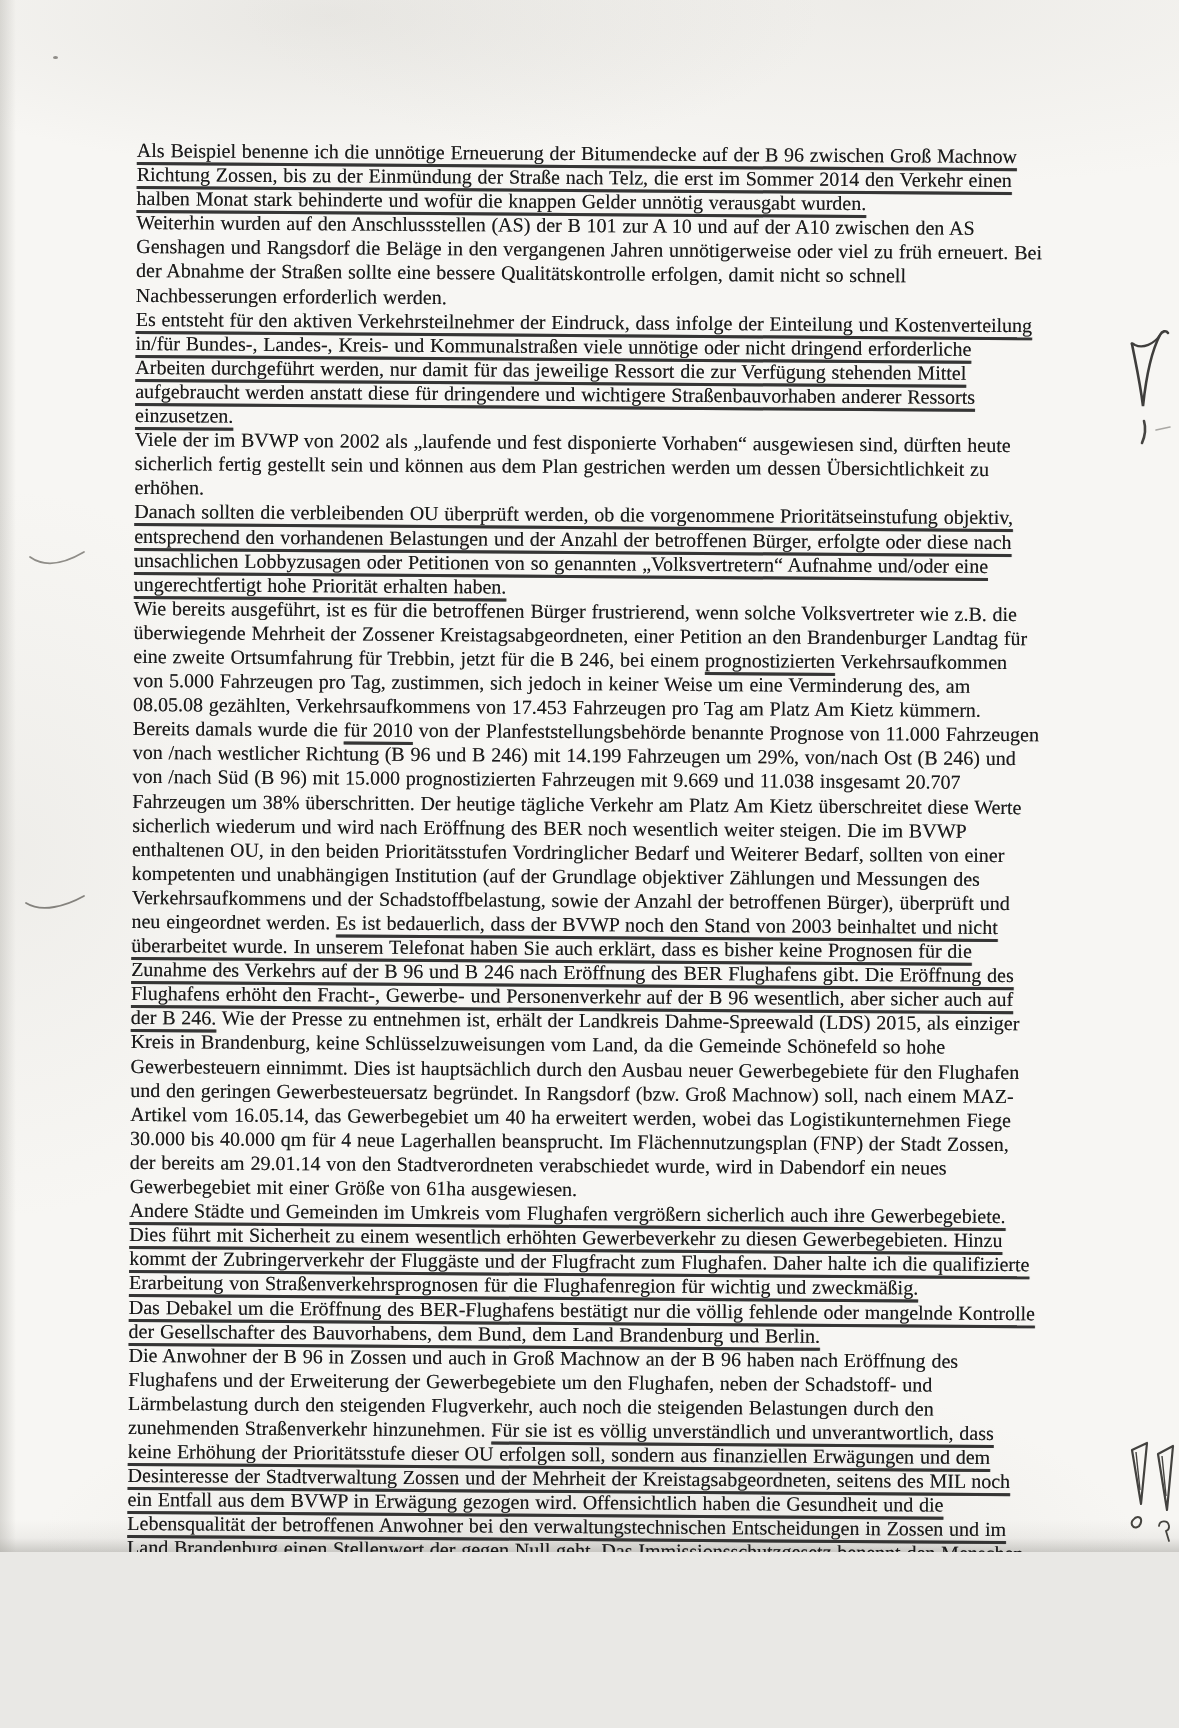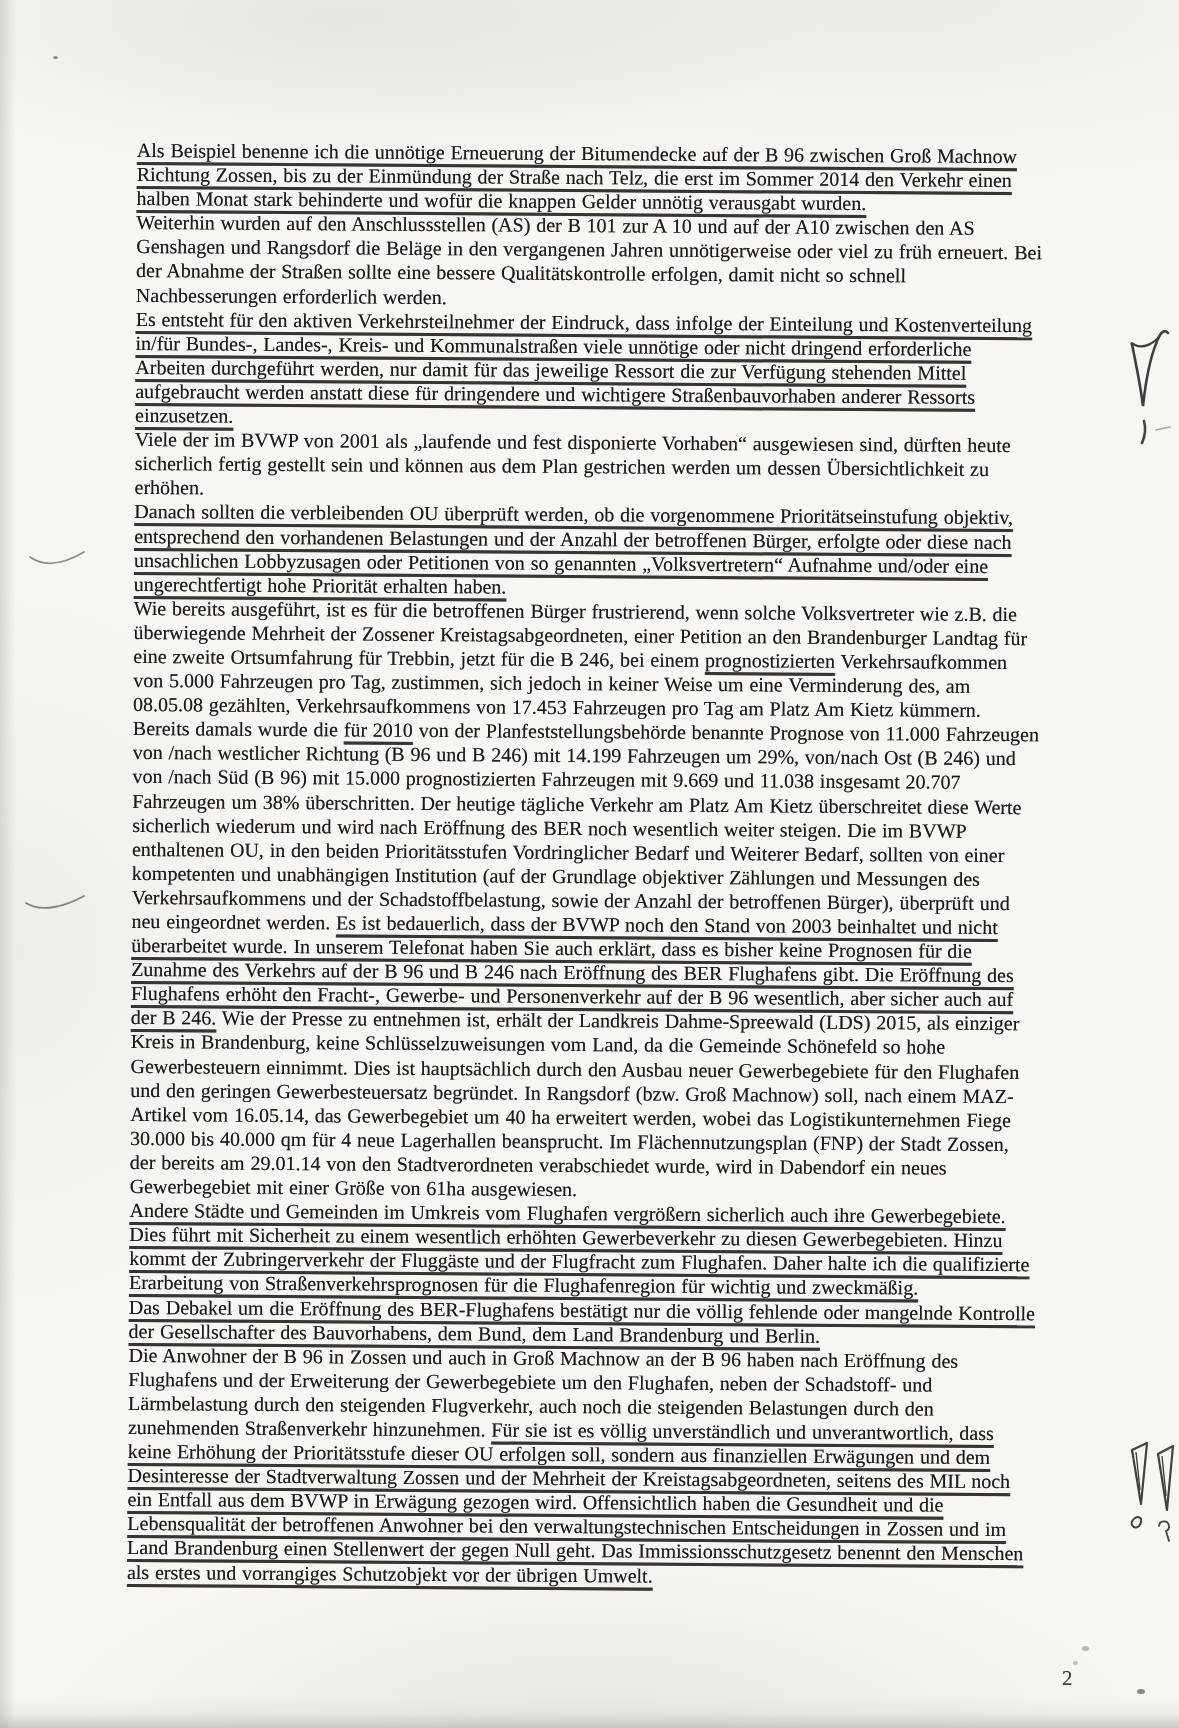--- a/index.html
+++ b/index.html
@@ -1,18 +1,18 @@
 <!DOCTYPE html>
 <html><head>
 <meta charset="utf-8">
 <style>
   html,body{margin:0;padding:0;background:#e9e8e5;}
   .page{
     position:relative;
-    width:1179px;height:1728px;
+    width:1179px;height:1552px;
     margin:0 auto;
     background:#f7f6f3;
     overflow:hidden;
     font-family:"Liberation Serif","DejaVu Serif",serif;
   }
   
   .shading{
     position:absolute;inset:0;pointer-events:none;
     background:
       radial-gradient(ellipse 700px 220px at 28% 1%, rgba(198,196,190,0.30), transparent 70%),
@@ -53,21 +53,21 @@
 <body>
 
 <div class="page">
 
   <div class="shading"></div>
 
   <div class="textblock">
       <p><span class="u">Als Beispiel benenne ich die unnötige Erneuerung der Bitumendecke auf der B 96 zwischen Groß Machnow Richtung Zossen, bis zu der Einmündung der Straße nach Telz, die erst im Sommer 2014 den Verkehr einen halben Monat stark behinderte und wofür die knappen Gelder unnötig verausgabt wurden.</span></p>
       <p><span>Weiterhin wurden auf den Anschlussstellen (AS) der B 101 zur A 10 und auf der A10 zwischen den AS Genshagen und Rangsdorf die Beläge in den vergangenen Jahren unnötigerweise oder viel zu früh erneuert. Bei der Abnahme der Straßen sollte eine bessere Qualitätskontrolle erfolgen, damit nicht so schnell Nachbesserungen erforderlich werden.</span></p>
       <p><span class="u">Es entsteht für den aktiven Verkehrsteilnehmer der Eindruck, dass infolge der Einteilung und Kostenverteilung in/für Bundes-, Landes-, Kreis- und Kommunalstraßen viele unnötige oder nicht dringend erforderliche Arbeiten durchgeführt werden, nur damit für das jeweilige Ressort die zur Verfügung stehenden Mittel aufgebraucht werden anstatt diese für dringendere und wichtigere Straßenbauvorhaben anderer Ressorts einzusetzen.</span></p>
-      <p><span>Viele der im BVWP von 2001 als „laufende und fest disponierte Vorhaben“ ausgewiesen sind, dürften heute sicherlich fertig gestellt sein und können aus dem Plan gestrichen werden um dessen Übersichtlichkeit zu erhöhen.</span></p>
+      <p><span>Viele der im BVWP von 2002 als „laufende und fest disponierte Vorhaben“ ausgewiesen sind, dürften heute sicherlich fertig gestellt sein und können aus dem Plan gestrichen werden um dessen Übersichtlichkeit zu erhöhen.</span></p>
       <p><span class="u">Danach sollten die verbleibenden OU überprüft werden, ob die vorgenommene Prioritätseinstufung objektiv, entsprechend den vorhandenen Belastungen und der Anzahl der betroffenen Bürger, erfolgte oder diese nach unsachlichen Lobbyzusagen oder Petitionen von so genannten „Volksvertretern“ Aufnahme und/oder eine ungerechtfertigt hohe Priorität erhalten haben.</span></p>
       <p><span>Wie bereits ausgeführt, ist es für die betroffenen Bürger frustrierend, wenn solche Volksvertreter wie z.B. die überwiegende Mehrheit der Zossener Kreistagsabgeordneten, einer Petition an den Brandenburger Landtag für eine zweite Ortsumfahrung für Trebbin, jetzt für die B 246, bei einem </span><span class="u">prognostizierten</span><span> Verkehrsaufkommen von 5.000 Fahrzeugen pro Tag, zustimmen, sich jedoch in keiner Weise um eine Verminderung des, am 08.05.08 gezählten, Verkehrsaufkommens von 17.453 Fahrzeugen pro Tag am Platz Am Kietz kümmern. Bereits damals wurde die </span><span class="u">für 2010</span><span> von der Planfeststellungsbehörde benannte Prognose von 11.000 Fahrzeugen von /nach westlicher Richtung (B 96 und B 246) mit 14.199 Fahrzeugen um 29%, von/nach Ost (B 246) und von /nach Süd (B 96) mit 15.000 prognostizierten Fahrzeugen mit 9.669 und 11.038 insgesamt 20.707 Fahrzeugen um 38% überschritten. Der heutige tägliche Verkehr am Platz Am Kietz überschreitet diese Werte sicherlich wiederum und wird nach Eröffnung des BER noch wesentlich weiter steigen. Die im BVWP enthaltenen OU, in den beiden Prioritätsstufen Vordringlicher Bedarf und Weiterer Bedarf, sollten von einer kompetenten und unabhängigen Institution (auf der Grundlage objektiver Zählungen und Messungen des Verkehrsaufkommens und der Schadstoffbelastung, sowie der Anzahl der betroffenen Bürger), überprüft und neu eingeordnet werden. </span><span class="u">Es ist bedauerlich, dass der BVWP noch den Stand von 2003 beinhaltet und nicht überarbeitet wurde. In unserem Telefonat haben Sie auch erklärt, dass es bisher keine Prognosen für die Zunahme des Verkehrs auf der B 96 und B 246 nach Eröffnung des BER Flughafens gibt. Die Eröffnung des Flughafens erhöht den Fracht-, Gewerbe- und Personenverkehr auf der B 96 wesentlich, aber sicher auch auf der B 246.</span><span> Wie der Presse zu entnehmen ist, erhält der Landkreis Dahme-Spreewald (LDS) 2015, als einziger Kreis in Brandenburg, keine Schlüsselzuweisungen vom Land, da die Gemeinde Schönefeld so hohe Gewerbesteuern einnimmt. Dies ist hauptsächlich durch den Ausbau neuer Gewerbegebiete für den Flughafen und den geringen Gewerbesteuersatz begründet. In Rangsdorf (bzw. Groß Machnow) soll, nach einem MAZ-Artikel vom 16.05.14, das Gewerbegebiet um 40 ha erweitert werden, wobei das Logistikunternehmen Fiege 30.000 bis 40.000 qm für 4 neue Lagerhallen beansprucht. Im Flächennutzungsplan (FNP) der Stadt Zossen, der bereits am 29.01.14 von den Stadtverordneten verabschiedet wurde, wird in Dabendorf ein neues Gewerbegebiet mit einer Größe von 61ha ausgewiesen.</span></p>
       <p><span class="u">Andere Städte und Gemeinden im Umkreis vom Flughafen vergrößern sicherlich auch ihre Gewerbegebiete. Dies führt mit Sicherheit zu einem wesentlich erhöhten Gewerbeverkehr zu diesen Gewerbegebieten. Hinzu kommt der Zubringerverkehr der Fluggäste und der Flugfracht zum Flughafen. Daher halte ich die qualifizierte Erarbeitung von Straßenverkehrsprognosen für die Flughafenregion für wichtig und zweckmäßig.</span></p>
       <p><span class="u">Das Debakel um die Eröffnung des BER-Flughafens bestätigt nur die völlig fehlende oder mangelnde Kontrolle der Gesellschafter des Bauvorhabens, dem Bund, dem Land Brandenburg und Berlin.</span></p>
       <p><span>Die Anwohner der B 96 in Zossen und auch in Groß Machnow an der B 96 haben nach Eröffnung des Flughafens und der Erweiterung der Gewerbegebiete um den Flughafen, neben der Schadstoff- und Lärmbelastung durch den steigenden Flugverkehr, auch noch die steigenden Belastungen durch den zunehmenden Straßenverkehr hinzunehmen. </span><span class="u">Für sie ist es völlig unverständlich und unverantwortlich, dass keine Erhöhung der Prioritätsstufe dieser OU erfolgen soll, sondern aus finanziellen Erwägungen und dem Desinteresse der Stadtverwaltung Zossen und der Mehrheit der Kreistagsabgeordneten, seitens des MIL noch ein Entfall aus dem BVWP in Erwägung gezogen wird. Offensichtlich haben die Gesundheit und die Lebensqualität der betroffenen Anwohner bei den verwaltungstechnischen Entscheidungen in Zossen und im Land Brandenburg einen Stellenwert der gegen Null geht. Das Immissionsschutzgesetz benennt den Menschen als erstes und vorrangiges Schutzobjekt vor der übrigen Umwelt.</span></p>
     </div>
 
   <svg class="mark" style="left:1122px;top:326px" width="50" height="94" viewBox="0 0 50 94">
     <path d="M10,18 C13,34 18,56 21,80 C24,52 30,24 38,9 C40,5 44,4 46,7" stroke="#3f3e3c" stroke-width="2.6" fill="none" stroke-linecap="round"></path>
     <path d="M38,9 C32,18 21,23 13,19 C10,17 9,17 10,18" stroke="#3f3e3c" stroke-width="2.2" fill="none" stroke-linecap="round"></path>

